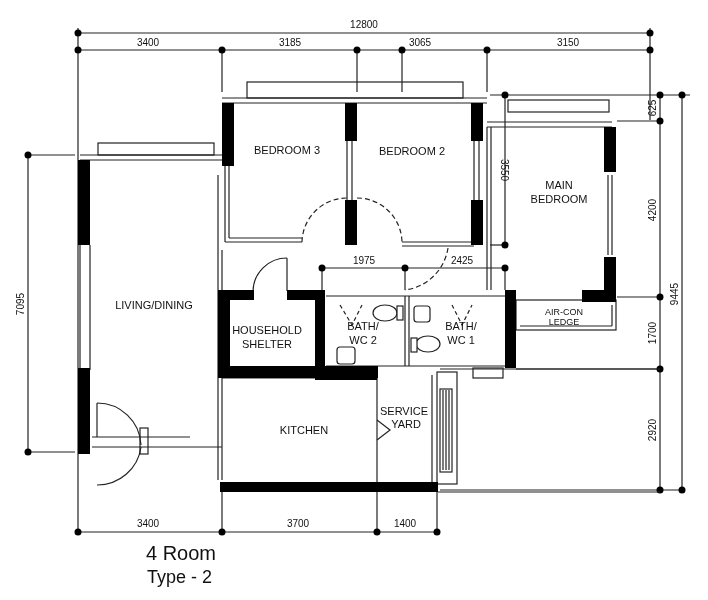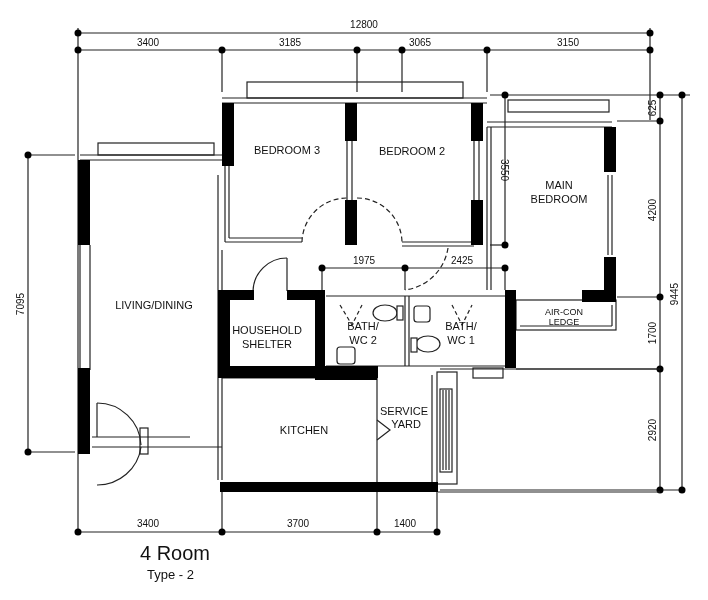--- a/index.html
+++ b/index.html
@@ -1,22 +1,22 @@
 <!DOCTYPE html>
 <html><head>
 <meta charset="utf-8">
 <style>
   html,body{margin:0;padding:0;background:#fff;}
   body{width:708px;height:600px;position:relative;overflow:hidden;font-family:"Liberation Sans",sans-serif;}
   #plan{position:absolute;left:0;top:0;width:708px;height:600px;}
   .dim{font-family:"Liberation Sans",sans-serif;font-size:10px;fill:#111;}
   .room{font-family:"Liberation Sans",sans-serif;font-size:11px;fill:#111;}
   .room-sm{font-family:"Liberation Sans",sans-serif;font-size:9px;fill:#111;}
-  .title{position:absolute;left:140px;top:542px;font-size:20px;color:#111;}
-  .subtitle{position:absolute;left:147px;top:567px;font-size:13px;color:#111;}
+  .title{position:absolute;left:146px;top:542px;font-size:20px;color:#111;}
+  .subtitle{position:absolute;left:147px;top:567px;font-size:18px;color:#111;}
 </style>
 </head>
 <body>
 
 <svg id="plan" viewBox="0 0 708 600" xmlns="http://www.w3.org/2000/svg">
   <g stroke="#222" stroke-width="1.2" fill="none">
 
     <line x1="78" y1="33" x2="650" y2="33"></line>
     <line x1="78" y1="50" x2="650" y2="50"></line>
     <line x1="78" y1="28" x2="78" y2="530"></line>

